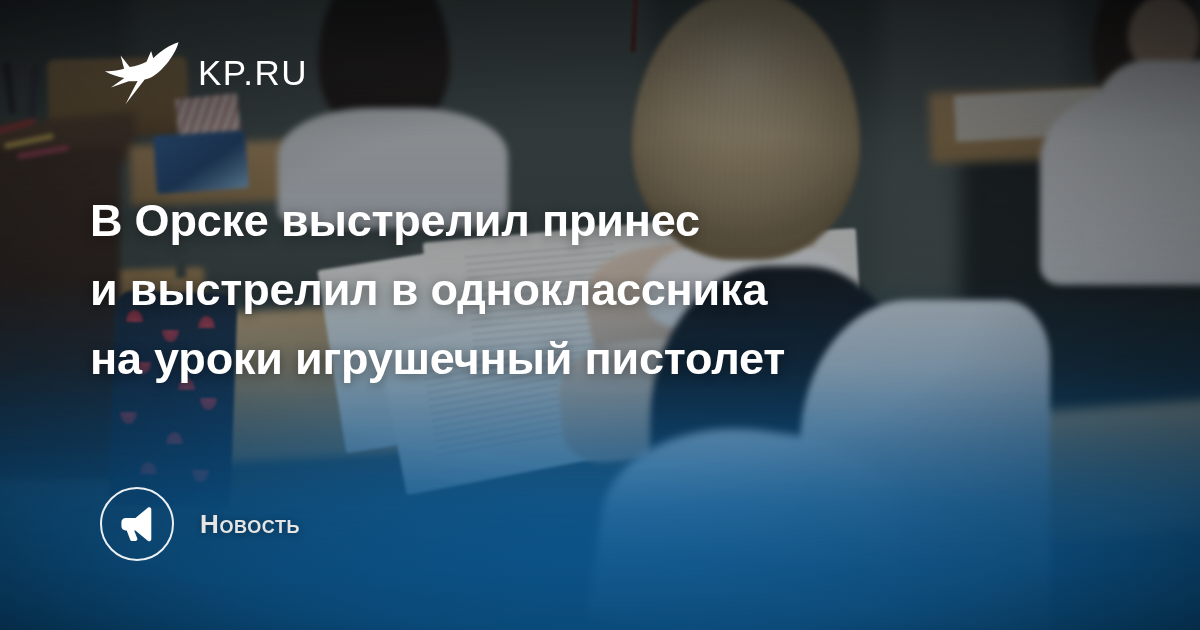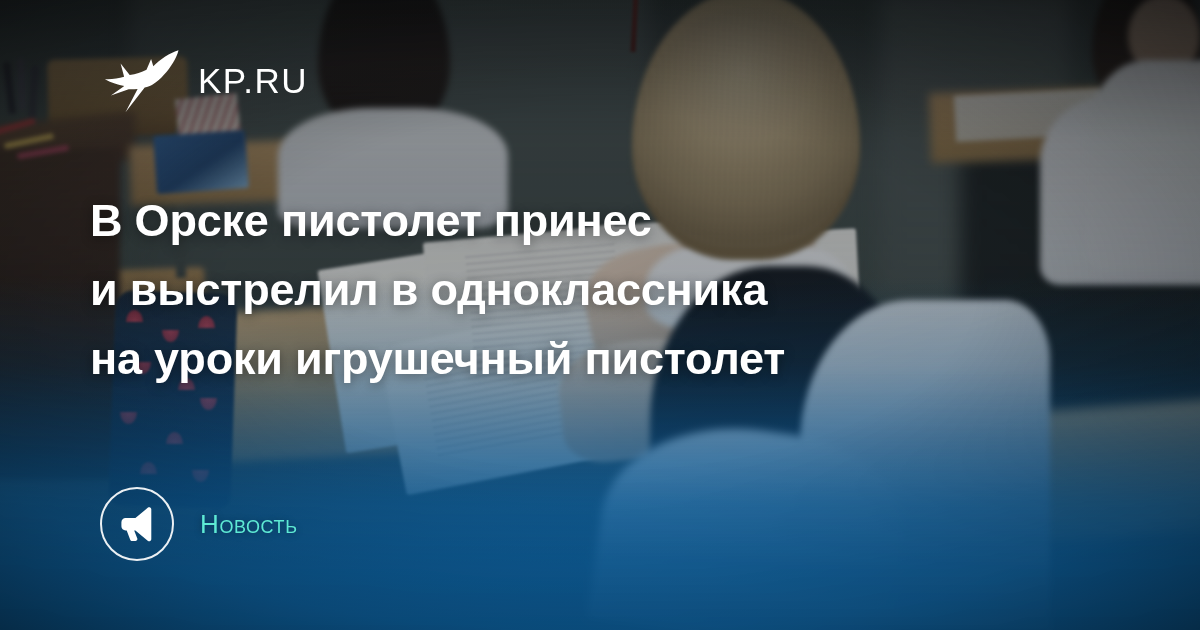--- a/index.html
+++ b/index.html
@@ -350,21 +350,21 @@
   }
 
   
   .content {
     position: absolute; inset: 0;
   }
 
   .brand {
     position: absolute;
     left: 104px;
-    top: 44px;
+    top: 36px;
     display: flex;
     align-items: center;
     gap: 18px;
     height: 72px;
   }
   .brand .bird { width: 76px; height: 66px; display: block; }
   .brand .wordmark {
     color: #ffffff;
     font-size: 35px;
     font-weight: 400;
@@ -399,23 +399,23 @@
     width: 74px; height: 74px;
     border: 2px solid rgba(255,255,255,0.92);
     border-radius: 50%;
     display: flex;
     align-items: center;
     justify-content: center;
     box-sizing: border-box;
   }
   .badge .circle svg { display: block; }
   .badge .label {
-    color: #5eead4;
+    color: #e5e5e5;
     font-size: 26px;
-    font-weight: normal;
+    font-weight: bold;
     font-variant: small-caps;
     letter-spacing: 0.6px;
     line-height: 1;
     text-shadow: 0 1px 7px rgba(0,0,0,0.35);
   }
 </style>
 </head>
 <body>
 
 <div class="card">
@@ -505,21 +505,21 @@
     <div class="brand">
       <span class="bird">
         <svg viewBox="0 0 76 66" width="76" height="66" aria-hidden="true">
           <path fill="#ffffff" d="M74.5 3.2c-3.6 1.1-8.6 3.3-13.6 6.6-4.2 2.8-8.3 6.2-11.6 9.5l-2.2-7.4-4.6 10.8c-4.9 2.4-10.6 4.3-16.8 5.4l-9.1-11.7 3.5 13.4C14.2 31.6 7.4 32.6 0.9 32.2c6.6 3.6 13.3 5.7 19.4 6.7l-13.4 9.5 17.8-6.1c3.2.1 6.2 0 8.9-.3L21.5 65.2l19.2-24.6c3.1-.8 5.8-1.9 8-3.2 7.9-4.6 15.4-13.5 20.3-21.6 2.8-4.6 4.6-8.7 5.5-12.6z"></path>
         </svg>
       </span>
       <span class="wordmark">KP.RU</span>
     </div>
 
     <div class="headline">
-      <span class="ln">В Орске пистолет принес</span>
+      <span class="ln">В Орске выстрелил принес</span>
       <span class="ln">и выстрелил в одноклассника</span>
       <span class="ln">на уроки игрушечный пистолет</span>
     </div>
 
     <div class="badge">
       <span class="circle">
         <svg viewBox="0 0 40 36" width="40" height="36" aria-hidden="true">
           <path fill="#ffffff" d="M33.2 1.4c-.7-.4-1.6-.3-2.2.2L18.4 12.1H8.6c-2.3 0-4.2 1.9-4.2 4.2v3.9c0 2.3 1.9 4.2 4.2 4.2h1.1l3.5 9.3c.3.8 1 1.3 1.9 1.3h3.4c1.3 0 2.2-1.3 1.8-2.5l-3.1-8.1h1.2L31 34.9c.6.5 1.5.6 2.2.2.7-.4 1.1-1.1 1.1-1.9V3.3c0-.8-.4-1.5-1.1-1.9z"></path>
         </svg>
       </span>

